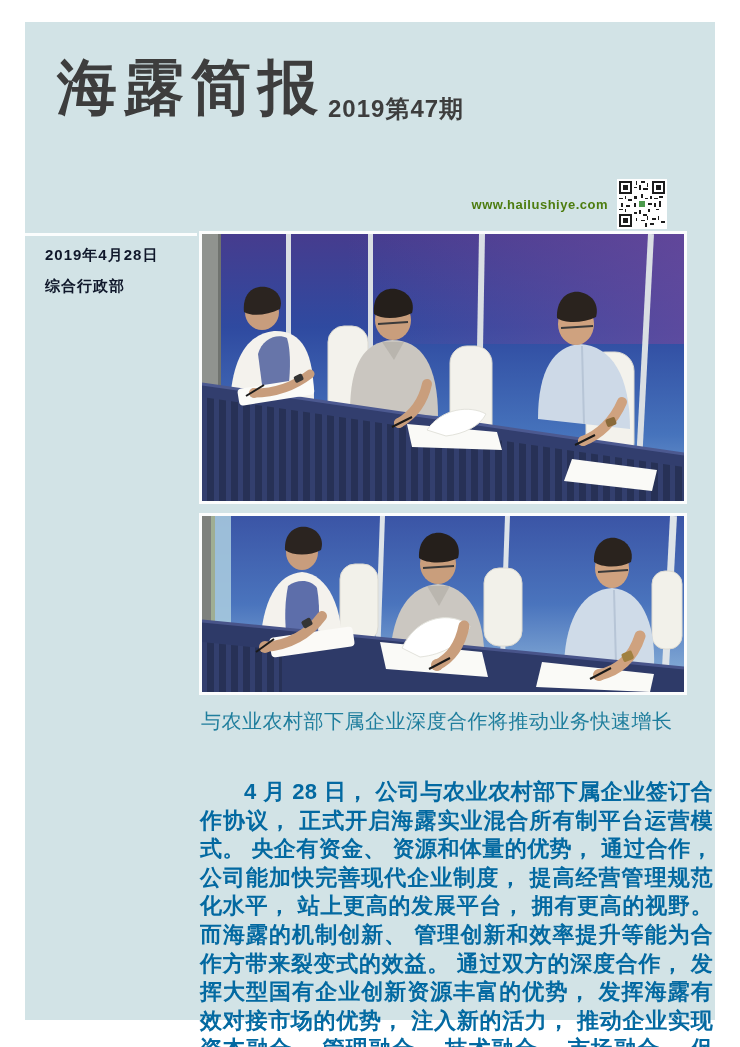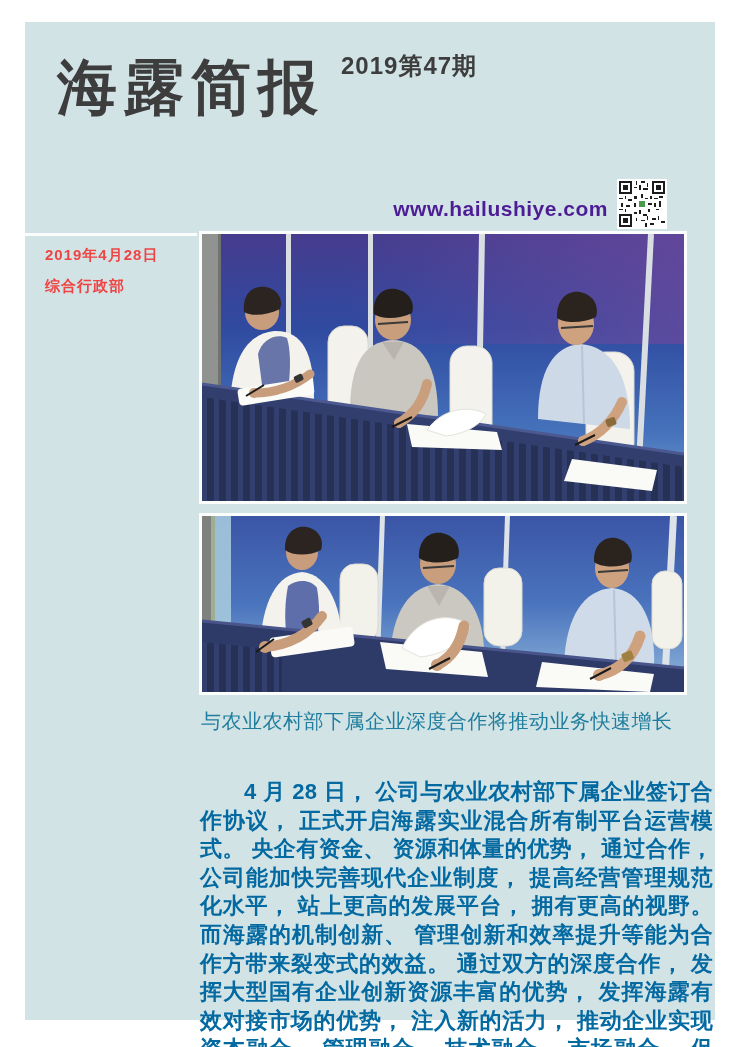--- a/index.html
+++ b/index.html
@@ -10,46 +10,46 @@
     position:relative;
     overflow:hidden;
   }
   .panel{
     position:absolute;left:25px;top:22px;width:690px;height:998px;
     background:#d2e3e6;
   }
   
   .masthead{
     position:absolute;left:57px;top:50px;
-    display:flex;align-items:flex-start;
+    display:flex;align-items:flex-end;
     color:#3d3d3d;white-space:nowrap;
   }
   .masthead h1{
     margin:0;font-size:60px;font-weight:bold;letter-spacing:7px;
     color:#3d3d3d;line-height:1.25;
   }
   .issue{
-    font-size:24px;font-weight:bold;margin-left:16px;letter-spacing:1px;
+    font-size:24px;font-weight:bold;margin-left:3px;letter-spacing:1px;
     color:#3d3d3d;
   }
   .website{
     position:absolute;top:197px;right:132px;
-    font-size:21px;font-weight:600;color:#4c1d95;letter-spacing:.5px;
+    font-size:13px;font-weight:600;color:#4d7c0f;letter-spacing:.5px;
   }
   .qr{
     position:absolute;left:617px;top:179px;width:50px;height:50px;
     background:#ffffff;padding:2px;box-sizing:border-box;
   }
   .divider{
     position:absolute;left:25px;top:233px;width:172px;height:3px;
     background:#fbfdfd;
   }
   .meta{
     position:absolute;left:45px;top:246px;
-    color:#ef4444;font-weight:bold;font-size:15px;letter-spacing:1px;
+    color:#0f172a;font-weight:bold;font-size:15px;letter-spacing:1px;
   }
   .meta .dept{margin-top:12px;}
   
   .photo{
     position:absolute;left:199px;background:#fcfdfd;
     border:3px solid #fcfdfd;line-height:0;
   }
   .photo1{top:231px;width:482px;height:267px;}
   .photo2{top:513px;width:482px;height:176px;}
   

